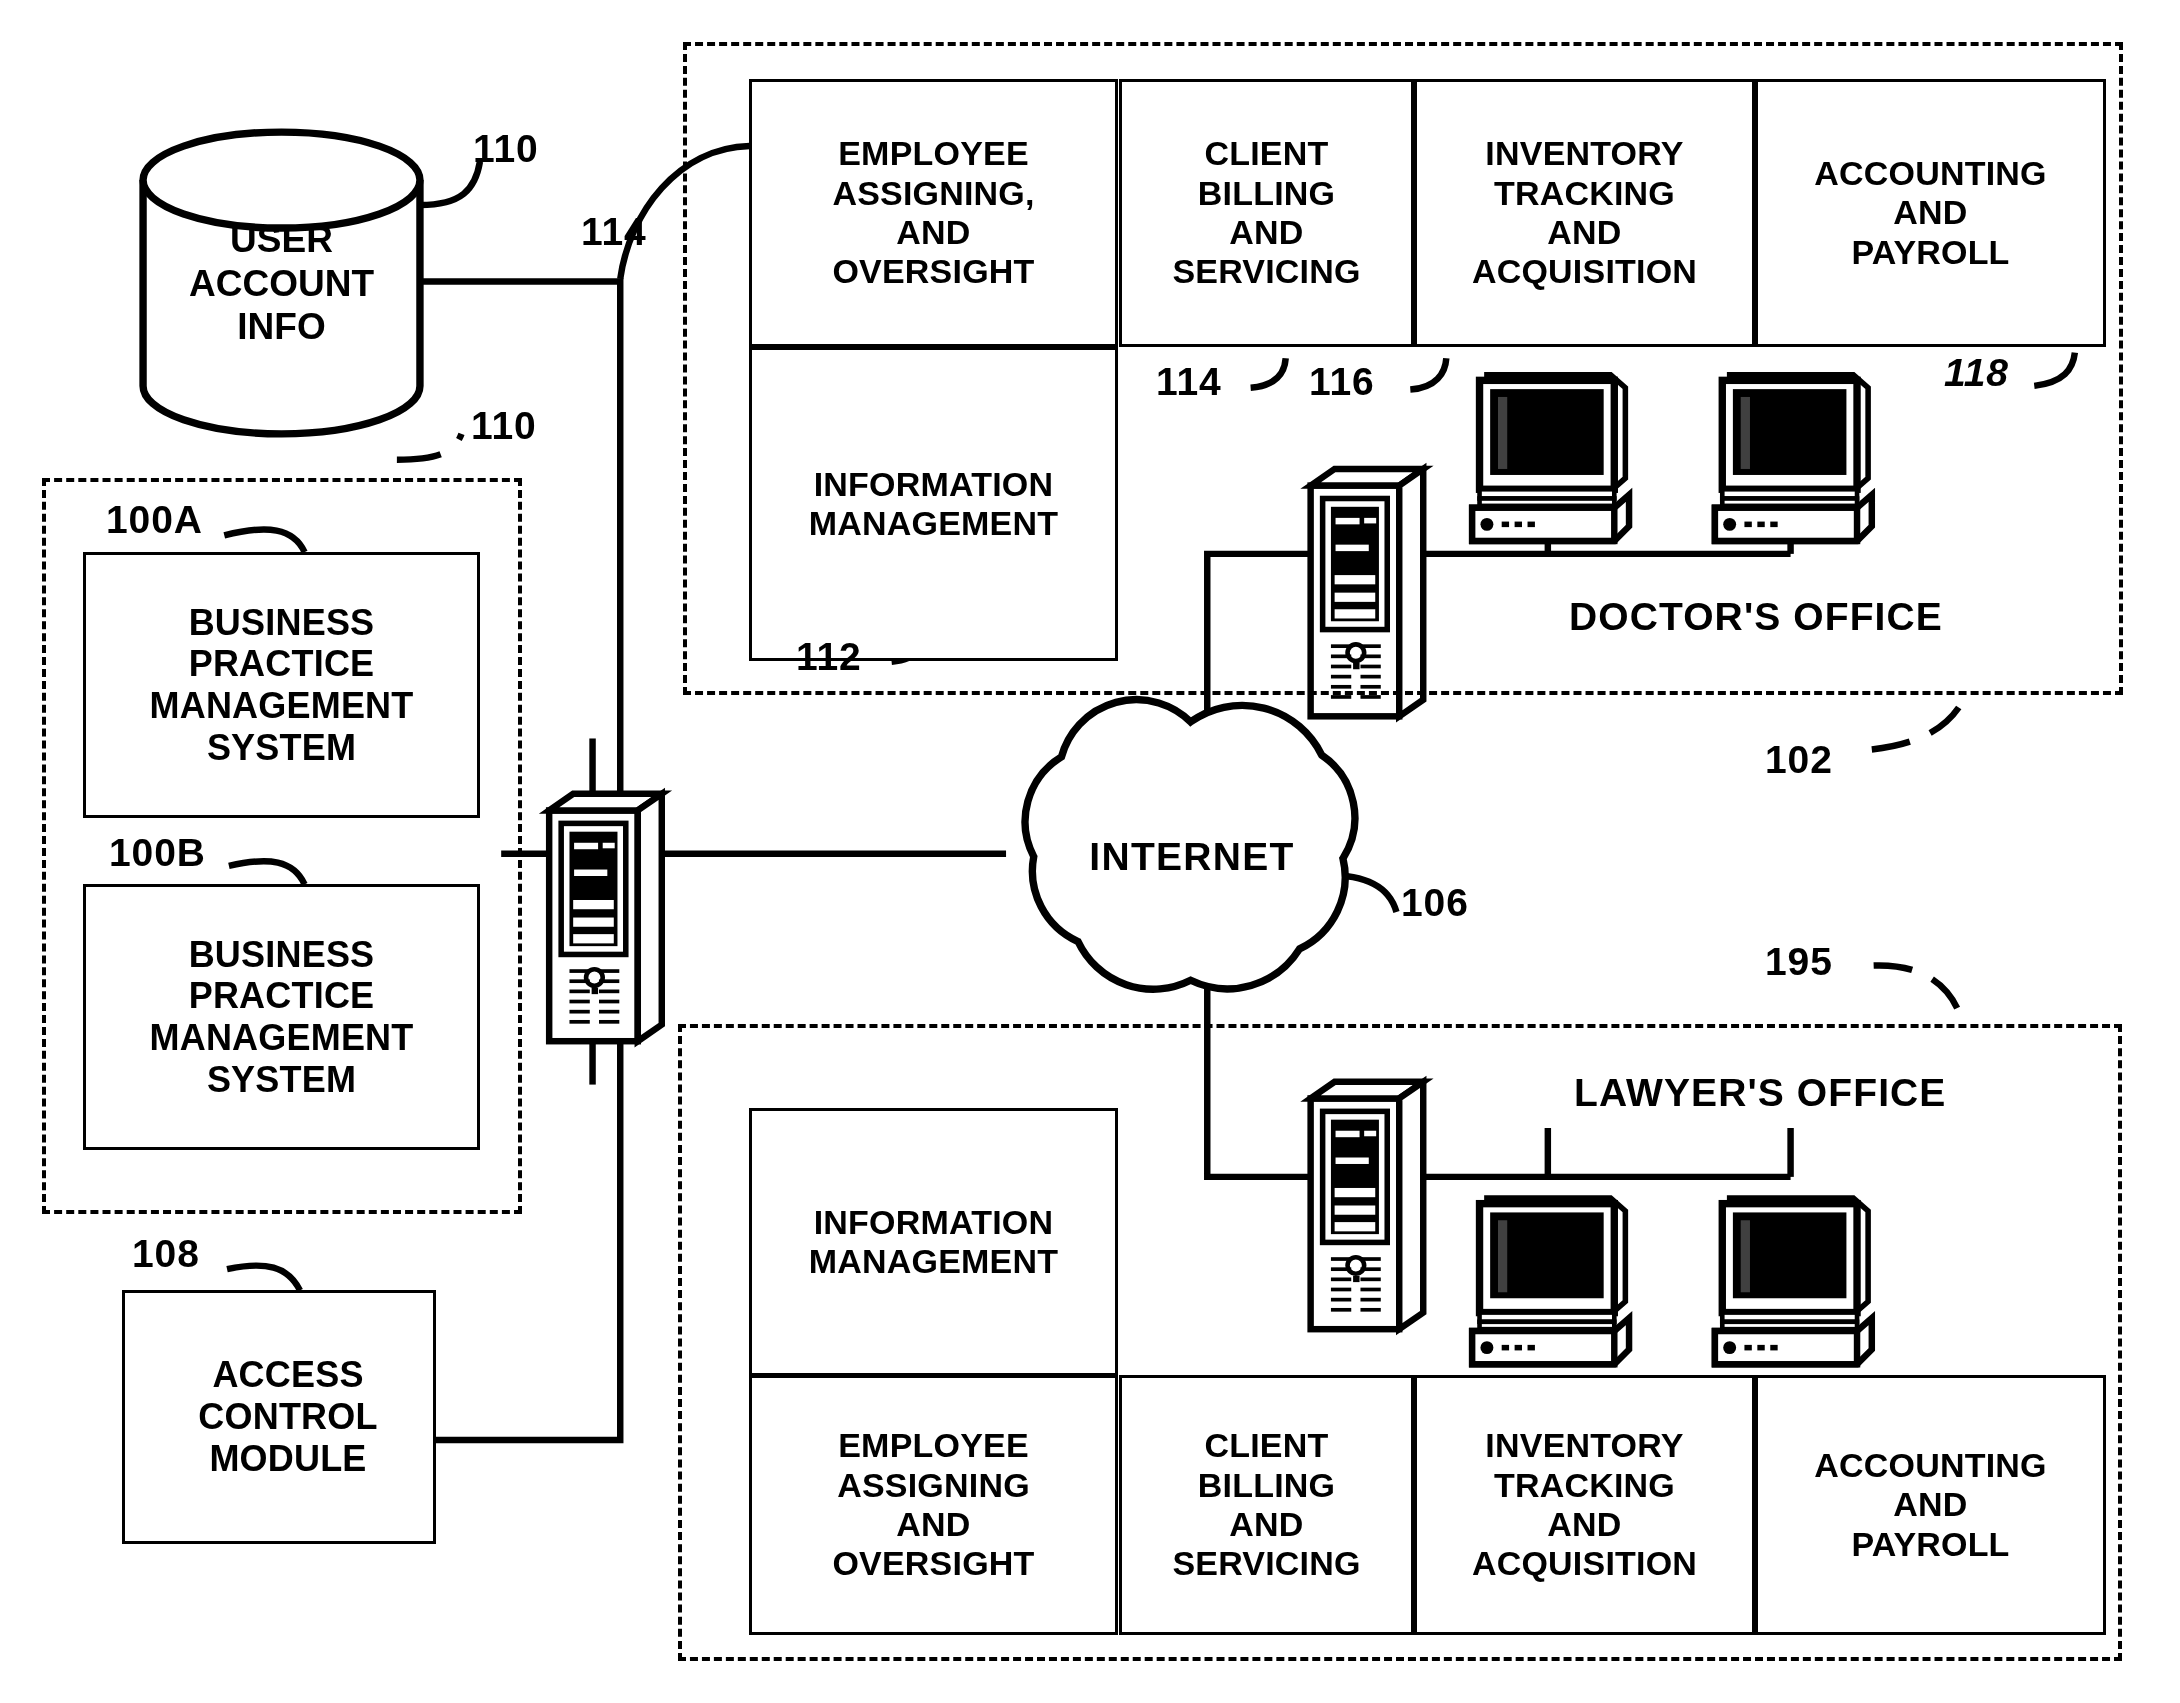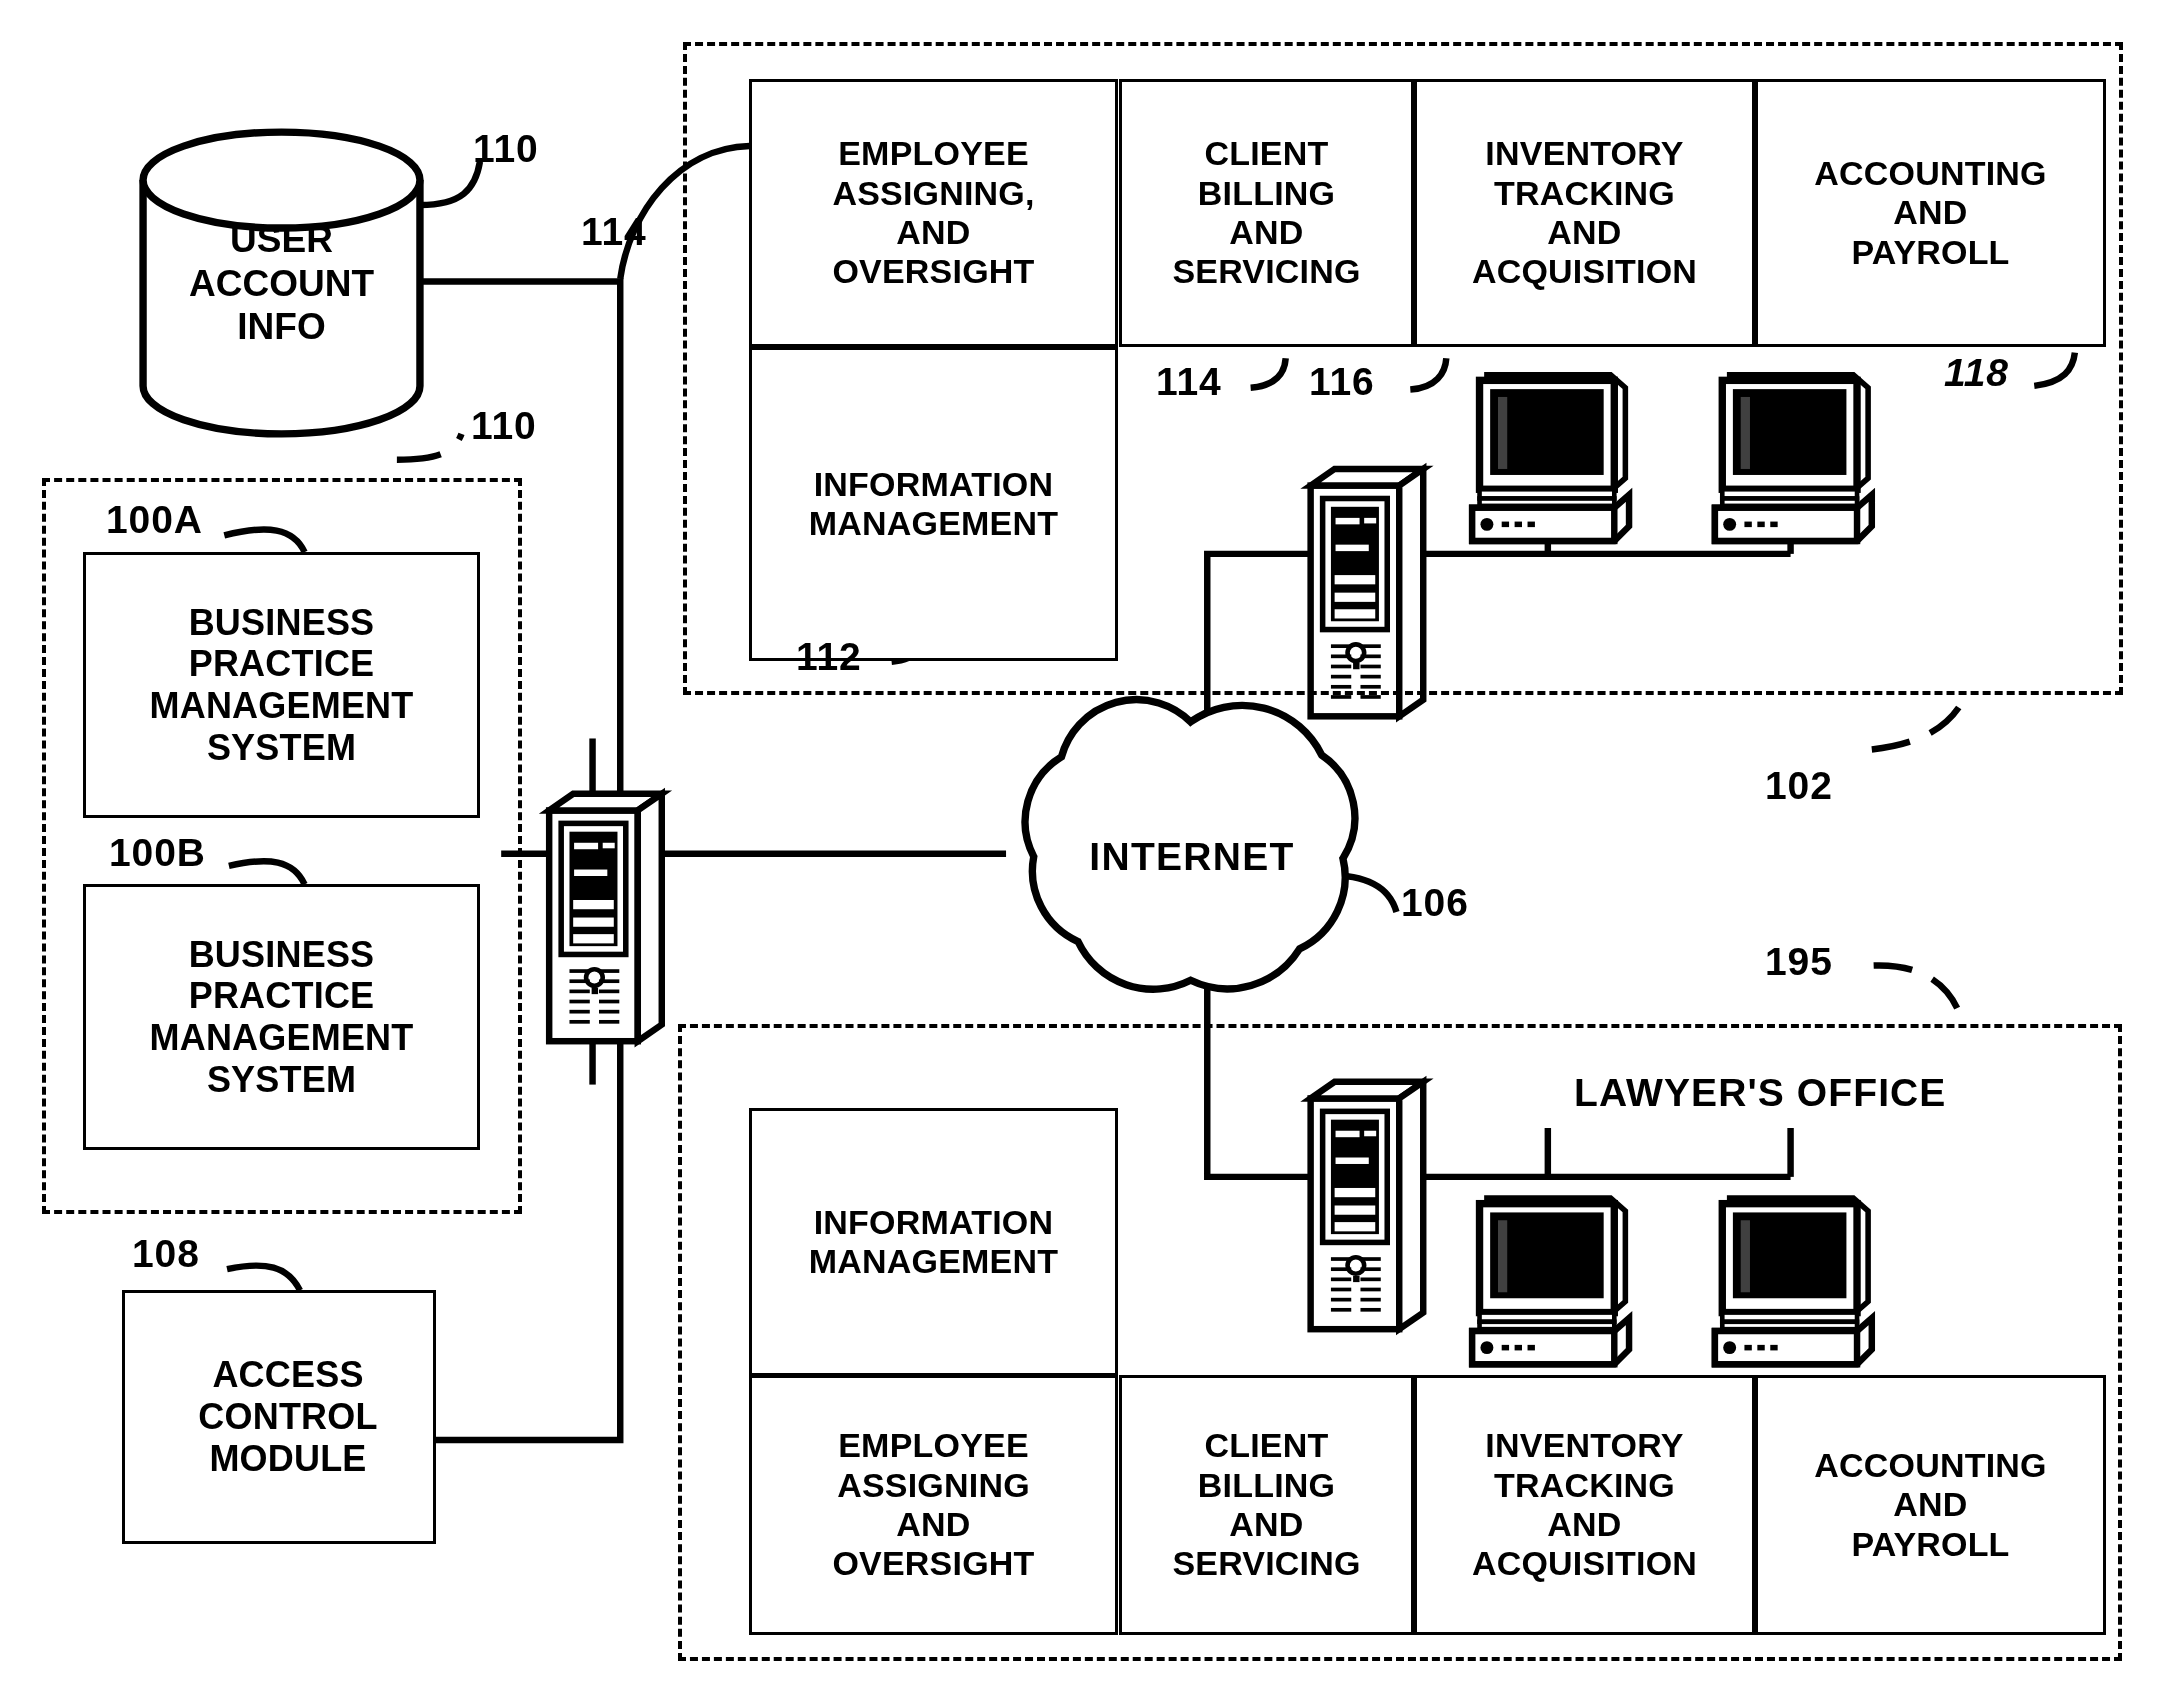--- a/index.html
+++ b/index.html
@@ -319,20 +319,21 @@
   </div>
 
   <div class="solid-box" style="left:1755px; top:1375px; width:351px; height:260px;">
     <div class="module-text">ACCOUNTING
 AND
 PAYROLL</div>
   </div>
 
   <div class="cloud-label" style="left:1063px; top:835px; width:258px; text-align:center;">INTERNET</div>
 
+  <div class="office-name" style="left:1569px; top:595px;">DOCTOR'S OFFICE</div>
 
   <div class="office-name" style="left:1574px; top:1071px;">LAWYER'S OFFICE</div>
 
   <div class="refnum" style="left:473px; top:127px;">110</div>
 
   <div class="refnum" style="left:471px; top:404px;">110</div>
 
   <div class="refnum" style="left:581px; top:210px;">114</div>
 
   <div class="refnum" style="left:106px; top:498px;">100A</div>
@@ -344,18 +345,18 @@
   <div class="refnum" style="left:796px; top:635px;">112</div>
 
   <div class="refnum" style="left:1156px; top:360px;">114</div>
 
   <div class="refnum" style="left:1309px; top:360px;">116</div>
 
   <div class="refnum" style="left:1944px; top:351px;font-style:italic;">118</div>
 
   <div class="refnum" style="left:1401px; top:881px;">106</div>
 
-  <div class="refnum" style="left:1765px; top:738px;margin-top:26px;">102</div>
+  <div class="refnum" style="left:1765px; top:738px;">102</div>
 
   <div class="refnum" style="left:1765px; top:940px;">195</div>
 
 </div>
 
 
 </body></html>

